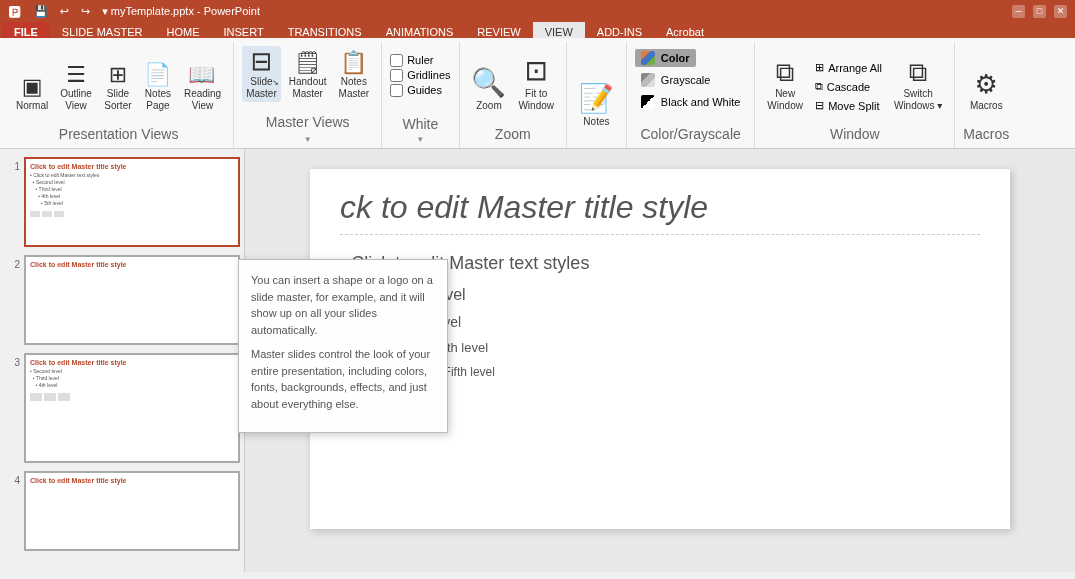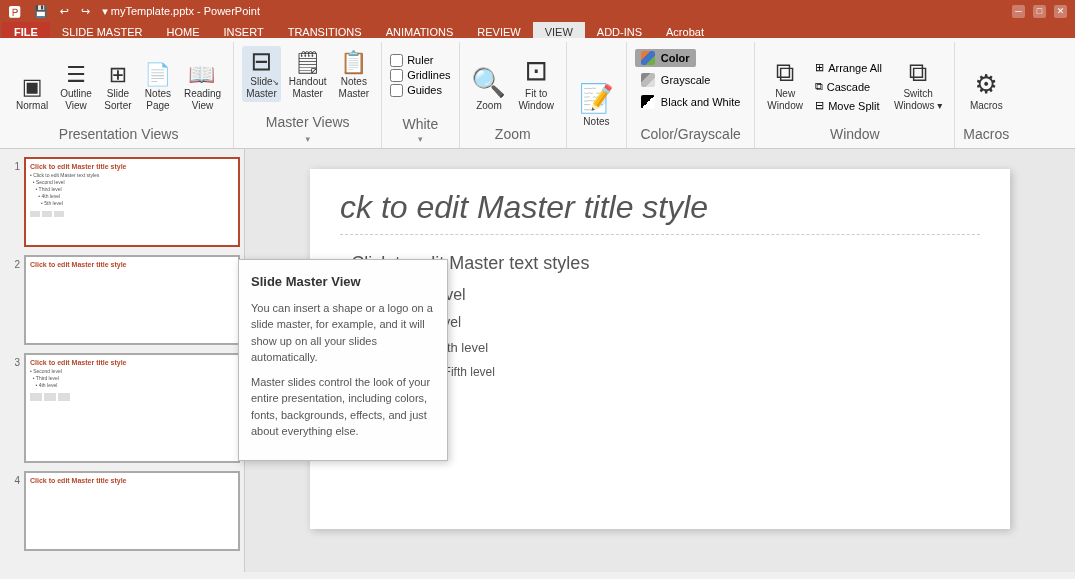--- a/index.html
+++ b/index.html
@@ -495,18 +495,17 @@
           <li class="level2">Second level</li>
           <li class="level3">Third level</li>
           <li class="level4">Fourth level</li>
           <li class="level5">Fifth level</li>
         </ul>
       </div>
     </div>
   </div>
 
   <div class="tooltip-overlay">
-    <div class="tooltip-title">Slide Master View</div>
     <div class="tooltip-text">You can insert a shape or a logo on a slide master, for example, and it will show up on all your slides automatically.</div>
     <div class="tooltip-text">Master slides control the look of your entire presentation, including colors, fonts, backgrounds, effects, and just about everything else.</div>
   </div>
 
 </div>
 
 </body></html>

